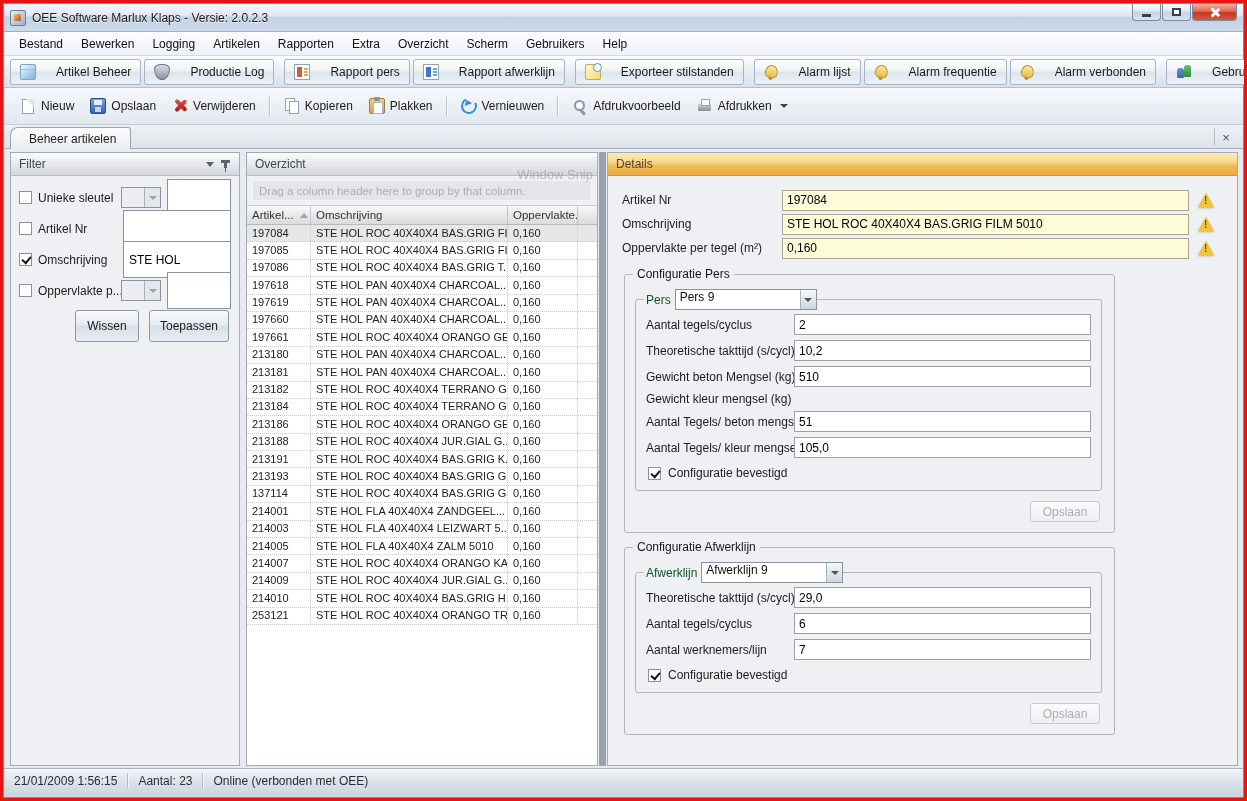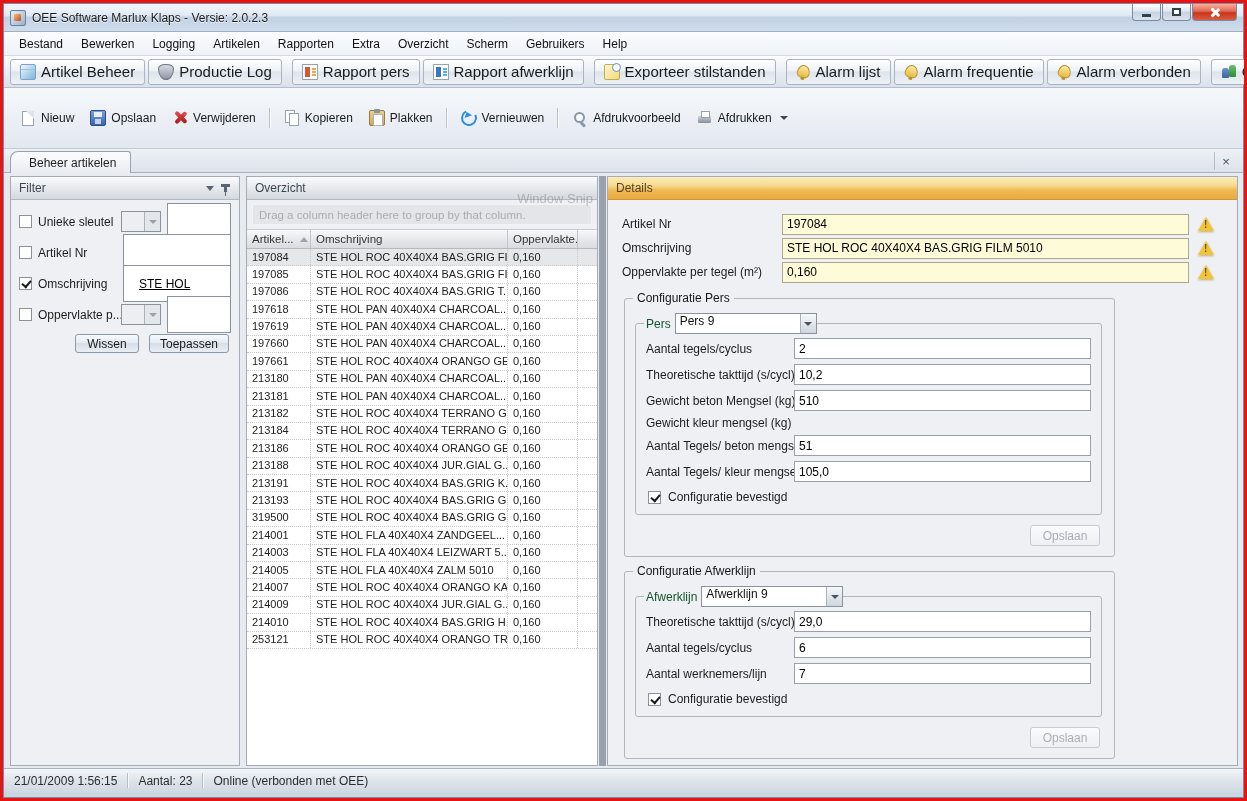--- a/index.html
+++ b/index.html
@@ -25,25 +25,25 @@
   .glyph-x::before,.glyph-x::after{content:"";position:absolute;left:5px;top:0;width:2.5px;height:11px;background:#fff;border-radius:1px;}
   .glyph-x::before{transform:rotate(45deg);} .glyph-x::after{transform:rotate(-45deg);}
 
   
   .menubar{height:23px;flex:none;display:flex;align-items:center;background:linear-gradient(#fbfcfe,#eef2f7);border-bottom:1px solid #d4dbe4;padding:0 6px;}
   .menu-item{font-size:12px;color:#111;padding:3px 9px;cursor:default;}
 
   
   .toolbar{flex:none;display:flex;align-items:center;}
   .tb1{height:31px;background:linear-gradient(#fdfdfe,#e7ecf3 55%,#d9e1ec);border-bottom:1px solid #b4bfcd;padding:0 6px;}
-  .tbbtn{display:flex;align-items:center;gap:5px;height:24px;padding:0 9px;border:1px solid #a9b3c1;border-radius:3px;
+  .tbbtn{display:flex;align-items:center;gap:20px;height:24px;padding:0 9px;border:1px solid #a9b3c1;border-radius:3px;
     background:linear-gradient(#ffffff,#eef2f6 45%,#dde4ed 50%,#eef2f7);box-shadow:0 1px 0 rgba(255,255,255,.6) inset;
-    font-size:15px;color:#1a1a1a;margin-right:3px;white-space:nowrap;cursor:default;}
+    font-size:12px;color:#1a1a1a;margin-right:3px;white-space:nowrap;cursor:default;}
   .tbbtn.grp{margin-right:10px;}
-  .tb2{height:28px;background:linear-gradient(#f6f8fb,#e2e8f0);border-bottom:1px solid #c2cbd6;padding:16px 8px;}
+  .tb2{height:28px;background:linear-gradient(#f6f8fb,#e2e8f0);border-bottom:1px solid #c2cbd6;padding:4px 8px;}
   .tb2 .flatbtn{display:flex;align-items:center;gap:5px;height:24px;padding:0 8px;font-size:12px;color:#1a1a1a;white-space:nowrap;cursor:default;border-radius:3px;}
   .tbsep{width:1px;height:20px;background:#b9c2ce;border-right:1px solid #fbfcfd;margin:0 5px;flex:none;}
   .dd-caret{width:0;height:0;border-left:4px solid transparent;border-right:4px solid transparent;border-top:4px solid #3c4654;margin-left:3px;}
 
   
   .ic{width:16px;height:16px;display:inline-block;position:relative;flex:none;box-sizing:border-box;}
   .ic-cube{background:linear-gradient(135deg,#f2f9fd,#a9d0e8 60%,#7fb4d8);border:1px solid #7aa5c6;border-radius:2px;}
   .ic-cube::after{content:"";position:absolute;left:0;top:4px;width:14px;height:1px;background:#9cc2dc;}
   .ic-shield{background:linear-gradient(#d6dbe2,#8d97a3);border:1px solid #6e7985;border-radius:45% 45% 50% 50%/28% 28% 72% 72%;}
   .ic-report-red{background:#fff;border:1px solid #98a2ae;}
@@ -104,24 +104,24 @@
   .cb{width:13px;height:13px;background:#fff;border:1px solid #8a929e;box-sizing:border-box;position:relative;flex:none;}
   .cb.checked::after{content:"";position:absolute;left:2px;top:2px;width:7px;height:4px;border-left:2px solid #1a1a1a;border-bottom:2px solid #1a1a1a;transform:rotate(-50deg);}
   .f-label{margin-left:6px;flex:1;white-space:nowrap;overflow:hidden;}
   .combo{display:flex;align-items:flex-start;border:1px solid #8a929e;background:#fff;height:21px;box-sizing:border-box;}
   .combo .val{flex:1;padding:0 4px;font-size:12px;color:#111;white-space:nowrap;overflow:hidden;}
   .combo .btn{width:15px;height:100%;background:linear-gradient(#f6f8fa,#cfd6de);border-left:1px solid #aab2bc;display:flex;align-items:center;justify-content:center;flex:none;}
   .caret{width:0;height:0;border-left:4px solid transparent;border-right:4px solid transparent;border-top:4px solid #4a5560;}
   .combo.disabled{background:#eceef1;}
   .combo.disabled .btn{background:#e4e7ea;} .combo.disabled .caret{border-top-color:#9aa2ac;}
   .f-op{width:40px;margin-right:6px;flex:none;}
-  .f-input{width:64px;height:37px;border:1px solid #8a929e;background:#fff;font-size:12px;padding:0 15px;box-sizing:border-box;flex:none;text-decoration:underline;}
+  .f-input{width:64px;height:37px;border:1px solid #8a929e;background:#fff;font-size:12px;padding:0 5px;box-sizing:border-box;flex:none;}
   .f-input.wide{width:108px;}
   .f-buttons{display:flex;justify-content:flex-end;gap:10px;margin-top:4px;padding-right:2px;}
-  .btn-std{height:19px;min-width:64px;padding:0 10px;font-size:12px;color:#1a1a1a;border:1px solid #8a98a8;border-radius:3px;
+  .btn-std{height:32px;min-width:64px;padding:0 10px;font-size:12px;color:#1a1a1a;border:1px solid #8a98a8;border-radius:3px;
     background:linear-gradient(#f8fafc,#e6ebf1 45%,#d8dfe8 50%,#e9edf3);cursor:default;}
 
   
   .overview-panel{width:352px;flex:none;position:relative;}
   .watermark{position:absolute;top:14px;right:4px;font-size:13px;color:rgba(110,110,110,.4);pointer-events:none;}
   .groupbar{flex:none;padding:4px 5px;}
   .groupbar-box{height:19px;background:#e3e5e8;border:1px solid #f2f3f5;display:flex;align-items:center;padding:0 6px;font-size:11.5px;color:#a9adb3;}
   .grid-header{flex:none;display:flex;height:18px;background:linear-gradient(#f8f9fa,#e7e9eb 50%,#d9dcdf);border-bottom:1px solid #b4bac0;border-top:1px solid #c8ccd0;font-size:11.5px;color:#333;}
   .gh-cell{display:flex;align-items:center;padding:0 5px;border-right:1px solid #c2c6cb;box-sizing:border-box;white-space:nowrap;overflow:hidden;}
   .sort-up{width:0;height:0;border-left:4px solid transparent;border-right:4px solid transparent;border-bottom:5px solid #9aa2ac;margin-left:6px;}
@@ -429,21 +429,21 @@
               <div class="g-cell c0">213191</div>
               <div class="g-cell c1">STE HOL ROC 40X40X4 BAS.GRIG K...</div>
               <div class="g-cell c2">0,160</div>
             </div>
             <div class="g-row">
               <div class="g-cell c0">213193</div>
               <div class="g-cell c1">STE HOL ROC 40X40X4 BAS.GRIG G...</div>
               <div class="g-cell c2">0,160</div>
             </div>
             <div class="g-row">
-              <div class="g-cell c0">319500</div>
+              <div class="g-cell c0">137114</div>
               <div class="g-cell c1">STE HOL ROC 40X40X4 BAS.GRIG G...</div>
               <div class="g-cell c2">0,160</div>
             </div>
             <div class="g-row">
               <div class="g-cell c0">214001</div>
               <div class="g-cell c1">STE HOL FLA 40X40X4 ZANDGEEL...</div>
               <div class="g-cell c2">0,160</div>
             </div>
             <div class="g-row">
               <div class="g-cell c0">214003</div>

